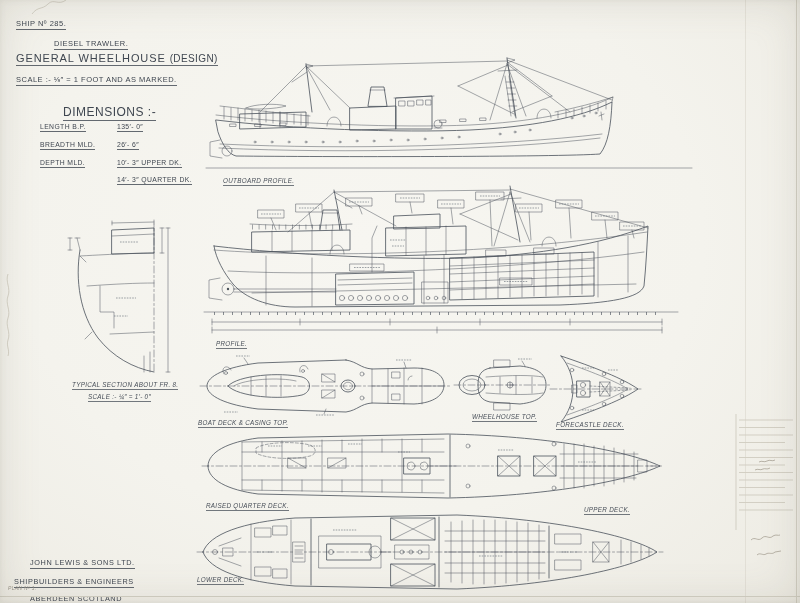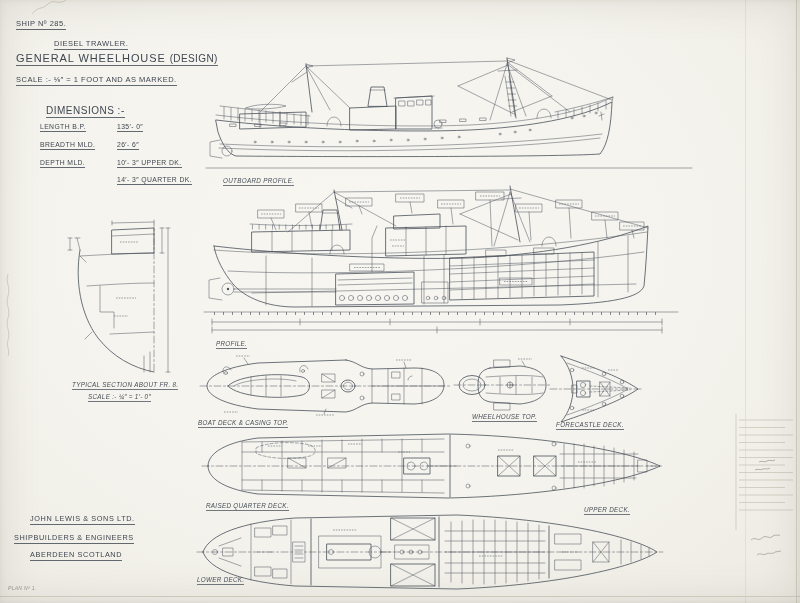--- a/index.html
+++ b/index.html
@@ -13,27 +13,27 @@
     content:"";position:absolute;inset:0;pointer-events:none;
     box-shadow:inset 0 0 42px rgba(110,105,88,.16), inset 0 0 6px rgba(110,105,88,.10);
   }
   .hd{position:absolute;white-space:nowrap;letter-spacing:.5px;color:#3f4650;}
   .ul{border-bottom:1px solid rgba(63,70,80,.8);padding-bottom:1px;}
   .t-ship{left:16px;top:19px;font-size:7.5px;}
   .t-type{left:54px;top:39px;font-size:7.5px;text-align:center;}
   .t-title{left:16px;top:52px;font-size:11px;letter-spacing:.9px;}
   .t-title .suffix{font-size:10px;letter-spacing:.4px;margin-top:8px;}
   .t-scale{left:16px;top:75px;font-size:7.5px;text-align:center;}
-  .t-dimh{left:18px;top:105px;font-size:10px;padding-left:28px;}
+  .t-dimh{left:35px;top:105px;font-size:12px;padding-left:28px;}
   .dim-row{position:absolute;font-size:6.8px;letter-spacing:.4px;white-space:nowrap;}
   .dim-label{position:absolute;left:0;}
   .dim-value{position:absolute;left:77px;}
   .vlabel{position:absolute;font-size:6.3px;font-style:italic;letter-spacing:.3px;white-space:nowrap;color:#464d57;}
   .vlabel .ul{border-bottom:1px solid rgba(70,77,87,.75);}
-  .builder-line{position:absolute;font-size:7.3px;letter-spacing:.6px;white-space:nowrap;}
+  .builder-line{position:absolute;font-size:7.3px;letter-spacing:.6px;white-space:nowrap;margin-top:44px;}
   .plan-no{position:absolute;left:8px;top:585px;font-size:5px;color:#9a958a;font-style:italic;letter-spacing:.3px;}
   svg{position:absolute;overflow:visible;}
   .k{fill:none;stroke:#49505a;stroke-width:.8;stroke-linecap:round;stroke-linejoin:round;}
   .kt{fill:none;stroke:#49505a;stroke-width:.55;stroke-linecap:round;stroke-linejoin:round;opacity:.9;}
   .dash{stroke-dasharray:7 2.5 2 2.5;}
   .scrib{fill:none;stroke:#5d646e;stroke-width:.8;stroke-dasharray:1.6 1.1;opacity:.75;}
   .pencil{fill:none;stroke:#c6c1b4;stroke-width:.7;}
   .sig{fill:none;stroke:#a8a295;stroke-width:.8;}
   .edge{position:absolute;background:#d2cfc3;}
 </style>

